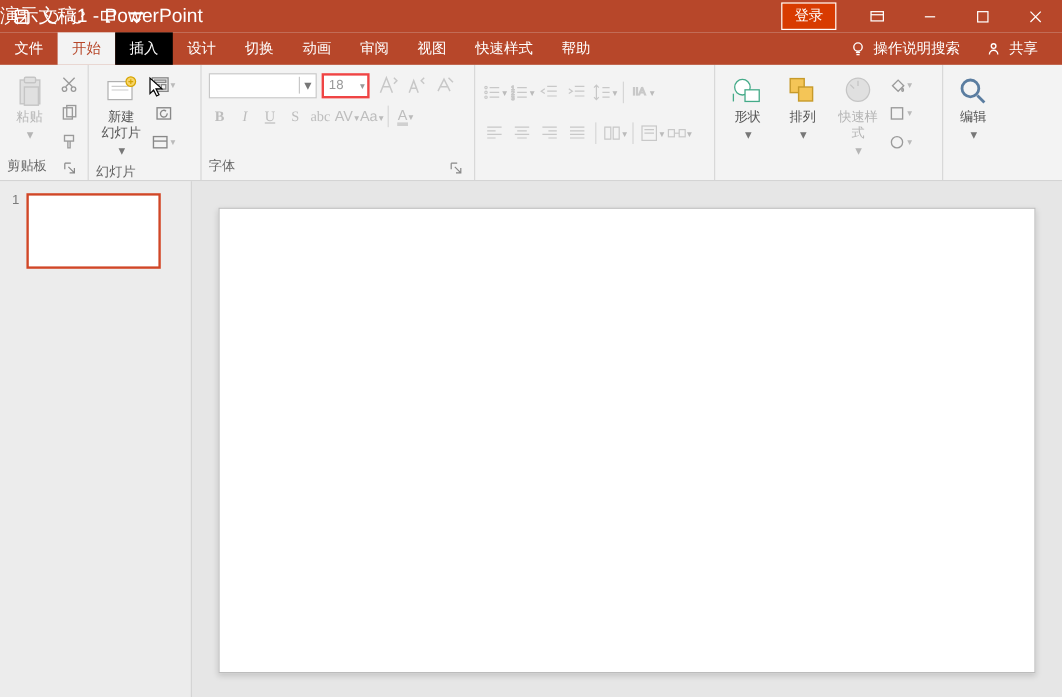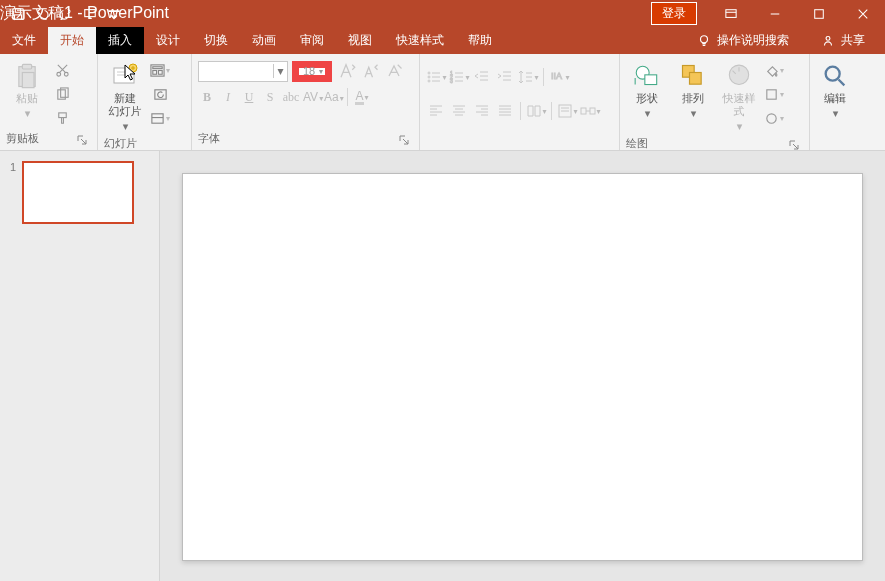--- a/index.html
+++ b/index.html
@@ -14,21 +14,21 @@
   .title-right { margin-left:auto; display:flex; align-items:center; height:100%; }
   .login-btn { background:#d83b01; color:#fff; padding:2px 10px; font-size:12px; margin-right:12px; border:1px solid #fff; }
   .win-btn { width:44px; height:27px; display:flex; align-items:center; justify-content:center; }
   .win-btn svg { width:12px; height:12px; fill:none; stroke:#fff; stroke-width:1.2; }
 
   
   .tabs { height:27px; background:#b7472a; display:flex; align-items:stretch; color:#fff; font-size:12px; position:relative; }
   .tab { padding:0 12px; display:flex; align-items:center; cursor:pointer; }
   .tab.active { background:#f3f3f3; color:#b7472a; }
   .tab.hover { background:#000000; }
-  .ribbon-right { margin-left:auto; display:flex; align-items:center; padding-right:10px; gap:12px; }
+  .ribbon-right { margin-left:auto; display:flex; align-items:center; padding-right:10px; gap:1px; }
   .tellme { display:flex; align-items:center; gap:6px; padding:0 10px; }
   .tellme svg { width:14px; height:14px; fill:none; stroke:#fff; stroke-width:1.3; }
 
   
   .ribbon { height:97px; background:#f3f3f3; border-bottom:1px solid #d4d4d4; display:flex; }
   .group { border-right:1px solid #d8d8d8; padding:3px 6px 0; display:flex; flex-direction:column; justify-content:space-between; }
   .group-body { flex:1; display:flex; align-items:flex-start; gap:4px; padding-top:3px; }
   .group-label { text-align:left; font-size:11px; color:#666; padding:3px 0 4px; position:relative; }
   .dlg-launch { position:absolute; right:2px; bottom:3px; width:12px; height:12px; }
   .dlg-launch svg { width:10px; height:10px; stroke:#888; fill:none; stroke-width:1; }
@@ -39,21 +39,21 @@
   .big-btn.disabled span, .disabled { color:#b5b5b5; }
   .big-btn.disabled svg * { stroke:#c5c5c5; fill:#e0e0e0; }
 
   .mini-col { display:flex; flex-direction:column; gap:4px; }
   .mini-btn { width:20px; height:20px; display:flex; align-items:center; justify-content:center; }
   .mini-btn svg { width:15px; height:15px; fill:none; stroke:#9a9a9a; stroke-width:1.2; }
 
   .font-row { display:flex; align-items:center; gap:4px; }
   .fontname { width:90px; height:21px; border:1px solid #c8c8c8; background:#fff; display:flex; align-items:center; }
   .fontname .dd { width:14px; border-left:1px solid #c8c8c8; text-align:center; color:#777;}
-  .fontsize { width:40px; height:21px; border:7px solid #ef4444; background:#fff; display:flex; align-items:center; padding-left:4px; color:#999; font-size:11px; }
+  .fontsize { width:40px; height:21px; border:2px solid #ef4444; background:#fff; display:flex; align-items:center; padding-left:4px; color:#999; font-size:11px; }
   .mini { width:20px; height:22px; display:flex; align-items:center; justify-content:center; }
   .mini.disabled svg * { stroke:#c8c8c8; fill:none; }
   .btn-row { display:flex; gap:3px; margin-top:6px; align-items:center;}
   .btn-row .t { font-size:12px; color:#bdbdbd; width:18px; text-align:center; font-family:"Times New Roman",serif; }
   .sep { width:1px; height:18px; background:#d6d6d6; margin:0 2px; }
   .dd-caret { font-size:8px; color:#bbb; margin-left:1px; }
 
   
   .workspace { display:flex; height:calc(581px - 27px - 27px - 97px); }
   .slides { width:160px; background:#ececec; border-right:1px solid #d4d4d4; padding:10px 10px; }
@@ -158,21 +158,21 @@
       <span>共享</span>
     </div>
   </div>
   <div class="cursor"><svg viewBox="0 0 14 18">
         <path d="M1 1l0 13 3-3 2.5 5 2-1-2.5-5H11z" fill="#fff" stroke="#000" stroke-width="1"></path>
       </svg></div>
 </div>
 
 <div class="ribbon">
 
-  <div class="group" style="width:98px">
+  <div class="group" style="width:74px">
     <div class="group-body">
       <div class="big-btn disabled">
         <div class="ic">
             <svg viewBox="0 0 24 24">
               <rect x="5" y="4" width="14" height="17" fill="#e8d28a" stroke="#bba35a"></rect>
               <rect x="8" y="2" width="8" height="4" rx="1" fill="#ccc" stroke="#999"></rect>
               <rect x="8" y="9" width="10" height="13" fill="#fff" stroke="#bbb"></rect>
             </svg>
           </div>
         <span>粘贴</span>
@@ -440,25 +440,20 @@
             <span class="dd-caret">▾</span>
           </div>
         <div class="mini-btn">
             <svg viewBox="0 0 16 16">
               <circle cx="8" cy="8" r="5"></circle>
             </svg>
             <span class="dd-caret">▾</span>
           </div>
       </div>
     </div>
-    <div class="group-label"><span>绘图</span>
-      <div class="dlg-launch"><svg viewBox="0 0 10 10">
-            <path d="M1 1h5M1 1v5M4 4l5 5M9 5v4H5"></path>
-          </svg></div>
-    </div>
   </div>
 
   <div class="group" style="width:50px;border-right:none">
     <div class="group-body" style="justify-content:flex-start">
       <div class="big-btn">
         <div class="ic">
             <svg viewBox="0 0 24 24">
               <circle cx="10" cy="10" r="6" fill="none" stroke="#5b7da0" stroke-width="2"></circle>
               <path d="M15 15l5 5" stroke="#5b7da0" stroke-width="2"></path>
             </svg>

